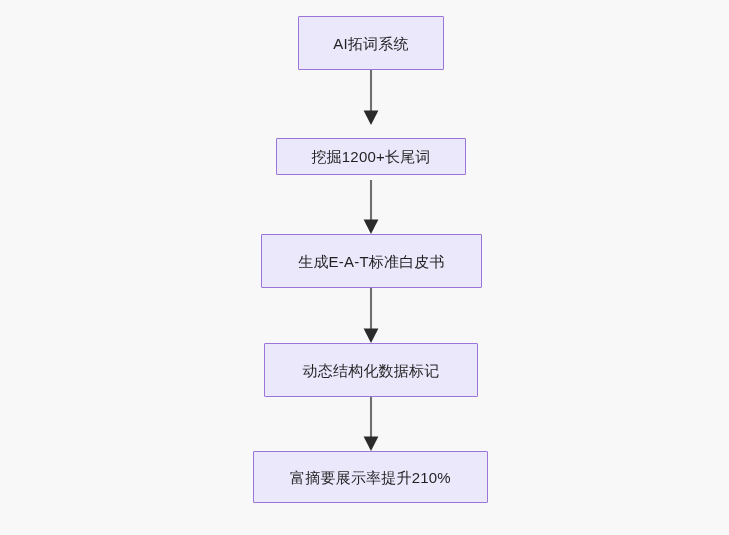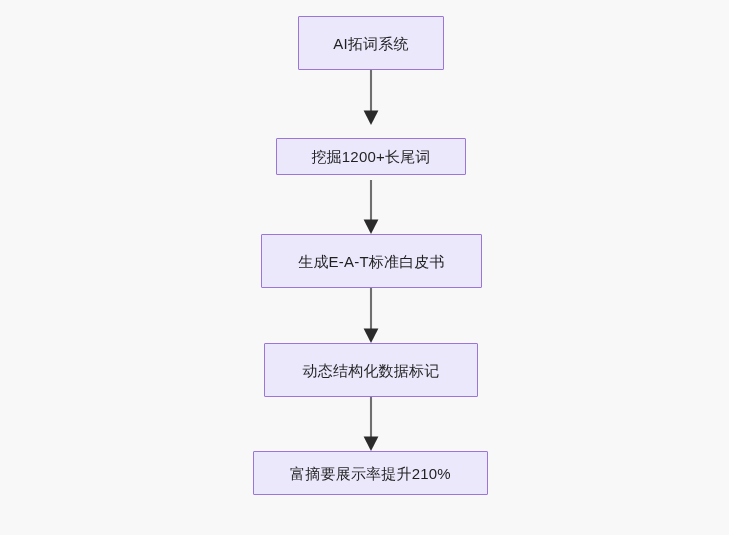--- a/index.html
+++ b/index.html
@@ -86,17 +86,17 @@
   </div>
 
   <div class="node" style="left:264px; top:343px; width:214px; height:54px;">
     <span class="node-label">动态结构化数据标记</span>
   </div>
 
   <div class="node" style="left:261px; top:234px; width:221px; height:54px;">
     <span class="node-label">生成E-A-T标准白皮书</span>
   </div>
 
-  <div class="node" style="left:253px; top:451px; width:235px; height:44px;">
+  <div class="node" style="left:253px; top:451px; width:235px; height:52px;">
     <span class="node-label">富摘要展示率提升210%</span>
   </div>
 
 </div>
 
 </body></html>

